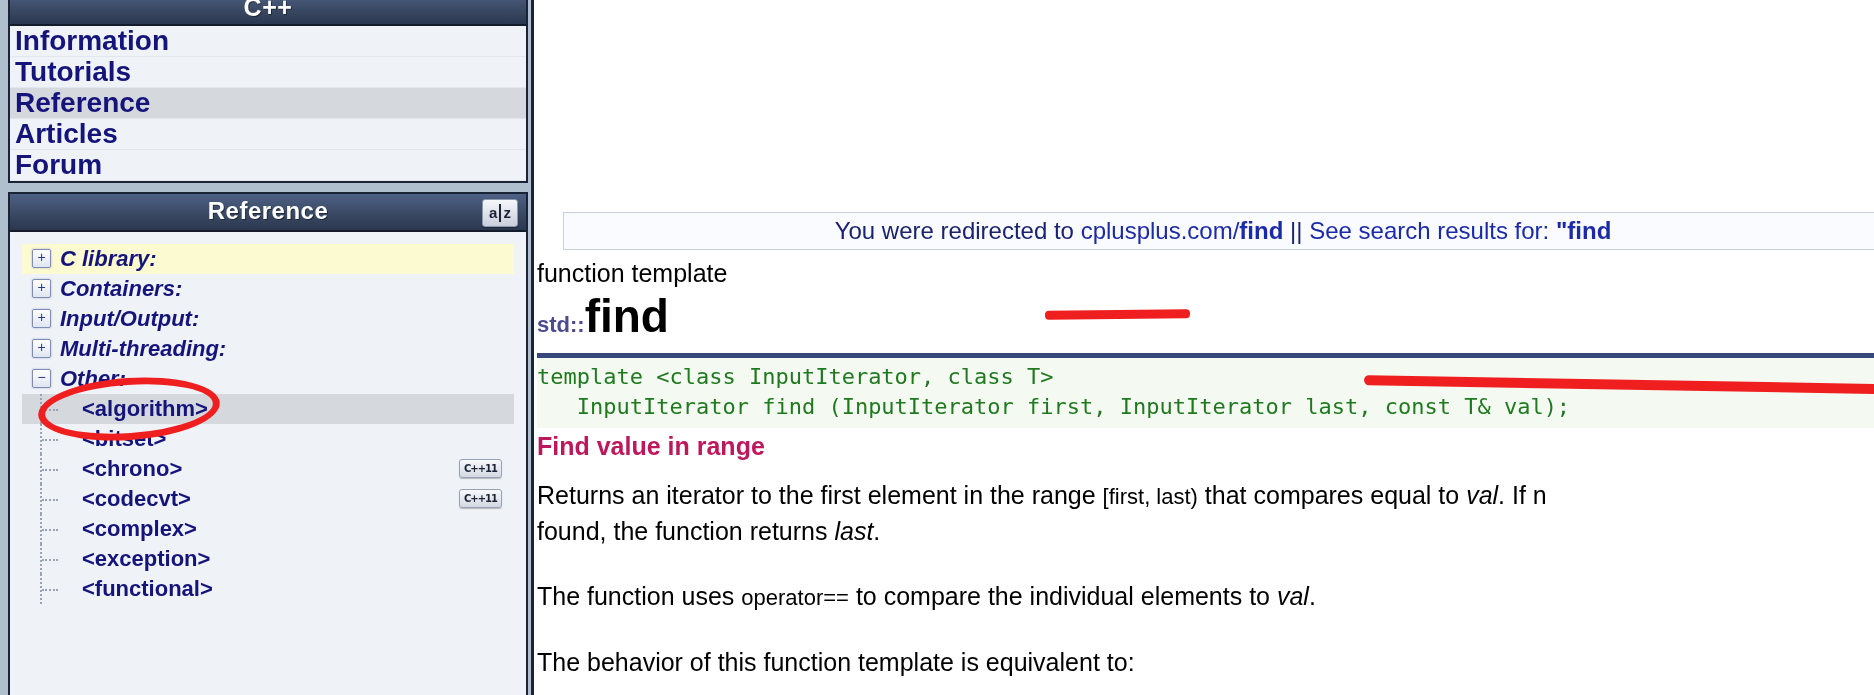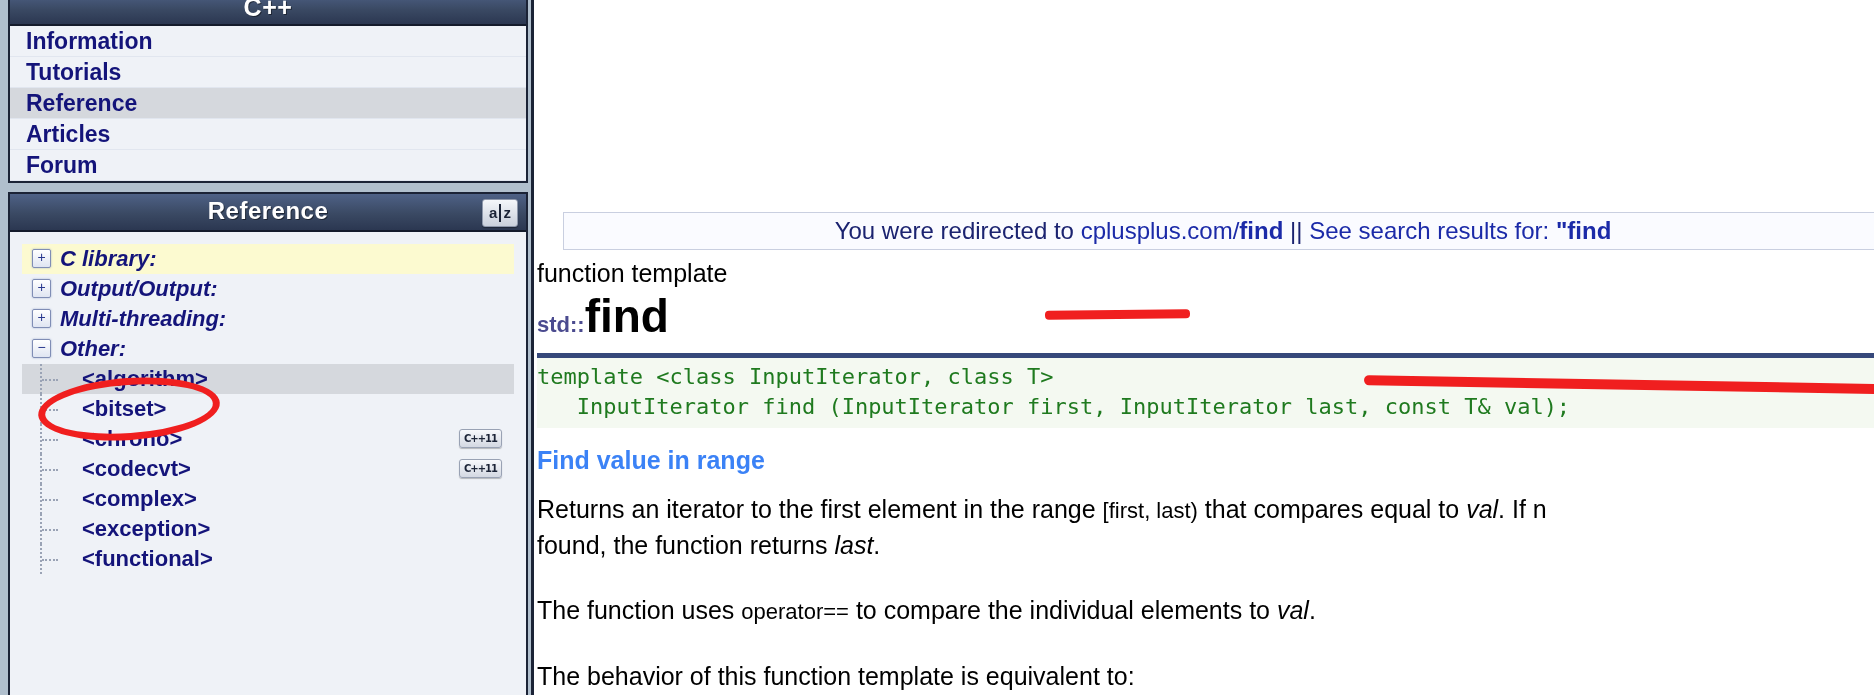--- a/index.html
+++ b/index.html
@@ -61,22 +61,22 @@
   }
 
   .nav-list {
     list-style: none;
     margin: 0;
     padding: 0;
   }
   .nav-list li {
     height: 30px;
     line-height: 30px;
-    padding-left: 16px;
-    font-size: 23px;
+    padding-left: 5px;
+    font-size: 28px;
     font-weight: bold;
     color: #14147a;
     background: #eff2f7;
     border-bottom: 1px solid #e1e6ef;
   }
   .nav-list li.selected {
     background: #d5d8dd;
   }
 
   
@@ -292,23 +292,23 @@
     line-height: 30px;
     color: #1f7a1f;
     padding: 4px 0 6px 0;
     white-space: pre;
     border-bottom: 0;
   }
 
   .section-head {
     font-size: 25px;
     font-weight: bold;
-    color: #3b82f6;
+    color: #be185d;
     line-height: 32px;
-    margin-top: 16px;
+    margin-top: 2px;
   }
 
   .para {
     font-size: 25px;
     color: #000000;
     line-height: 35px;
     margin-top: 16px;
     white-space: nowrap;
   }
   .para i { font-style: italic; }
@@ -400,21 +400,24 @@
             <span class="sep"></span>
             <span>z</span>
         </span>
       </div>
 
       <ul class="tree">
         <li class="group highlight">
           <span class="toggle">+</span><span>C library:</span>
         </li>
         <li class="group">
-          <span class="toggle">+</span><span>Output/Output:</span>
+          <span class="toggle">+</span><span>Containers:</span>
+        </li>
+        <li class="group">
+          <span class="toggle">+</span><span>Input/Output:</span>
         </li>
         <li class="group">
           <span class="toggle">+</span><span>Multi-threading:</span>
         </li>
         <li class="group">
           <span class="toggle">−</span><span>Other:</span>
         </li>
 
         <li class="child selected">
           <span>&lt;algorithm&gt;</span>

